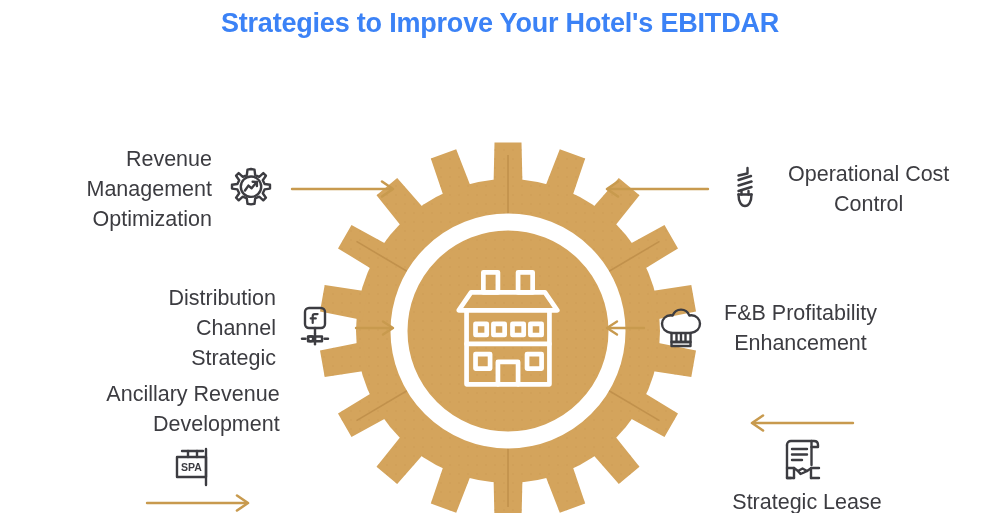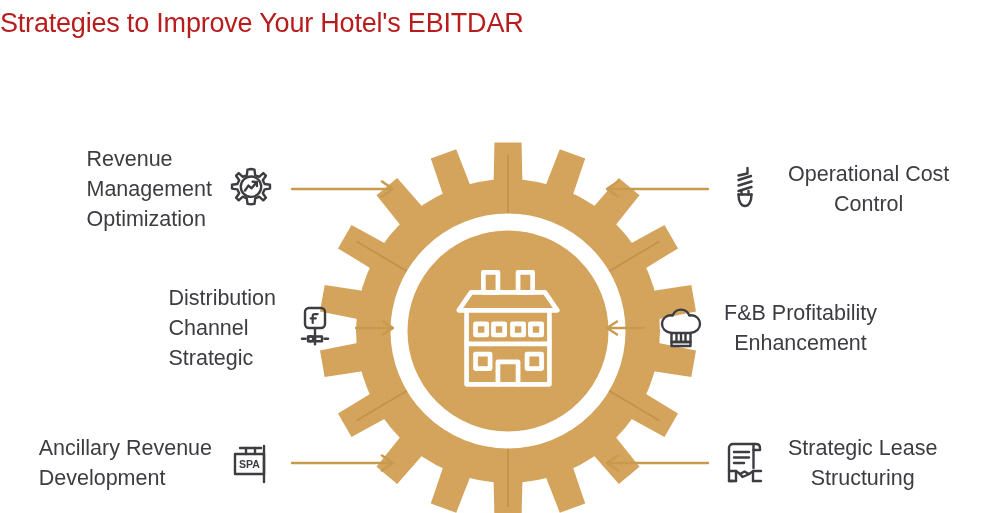--- a/index.html
+++ b/index.html
@@ -21,24 +21,24 @@
     width: 1000px;
     height: 513px;
   }
 
   
   .title {
     position: absolute;
     top: 8px;
     left: 0;
     width: 1000px;
-    text-align: left;
+    text-align: center;
     font-size: 27px;
-    font-weight: normal;
-    color: #b91c1c;
+    font-weight: bold;
+    color: #3b82f6;
     letter-spacing: -0.2px;
   }
 
   
   .gear-wrap {
     position: absolute;
     left: 313px;
     top: 139px;
     width: 390px;
     height: 383px;
@@ -50,29 +50,29 @@
     position: absolute;
     display: flex;
     align-items: center;
     height: 100px;
   }
   .row-left  { left: 0;   width: 400px; justify-content: flex-end; }
   .row-right { right: 0;  width: 400px; justify-content: flex-start; }
 
   .row-1 { top: 139px; }
   .row-2 { top: 278px; }
-  .row-3 { top: 413px; }
+  .row-3 { top: 413px; flex-direction: column; }
 
   .label {
     font-size: 21.5px;
     line-height: 30px;
     color: #3c3c41;
     white-space: pre-line;
   }
-  .label-left  { }
+  .label-left  { text-align: right; }
   .label-right { text-align: center; }
 
   .icon {
     flex: 0 0 auto;
     width: 54px;
     height: 54px;
     display: flex;
     align-items: center;
     justify-content: flex-start;
   }

